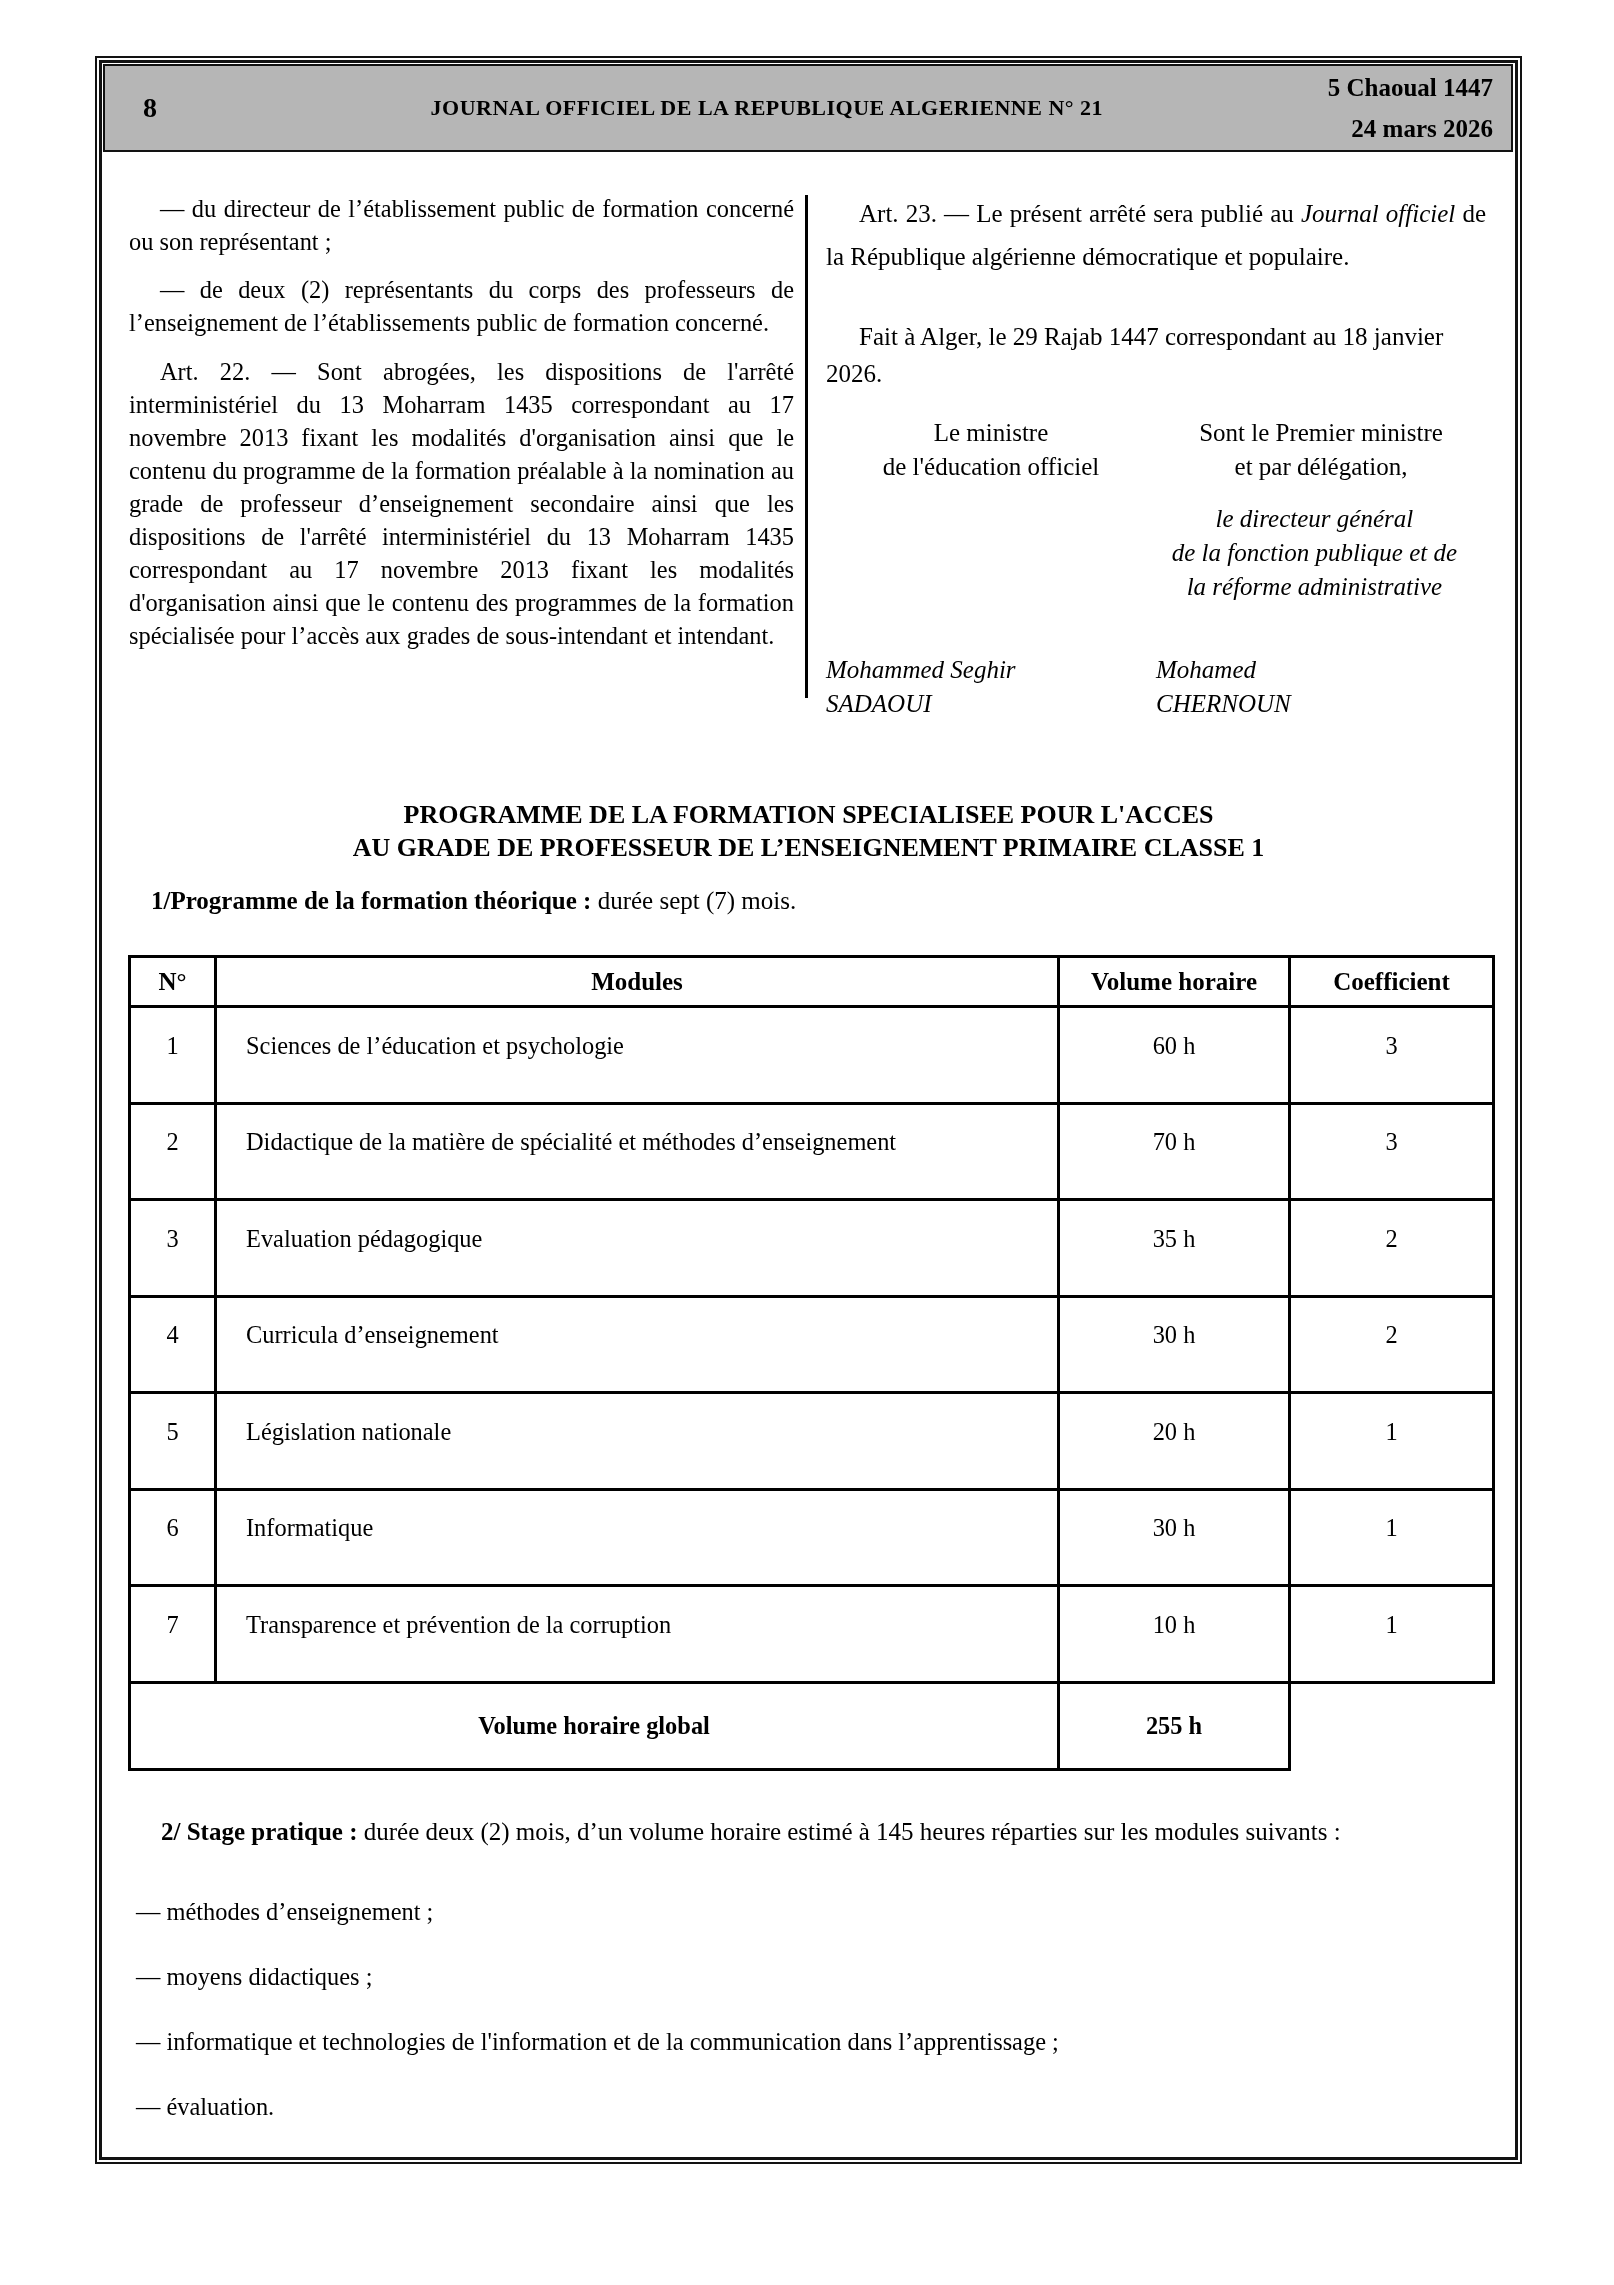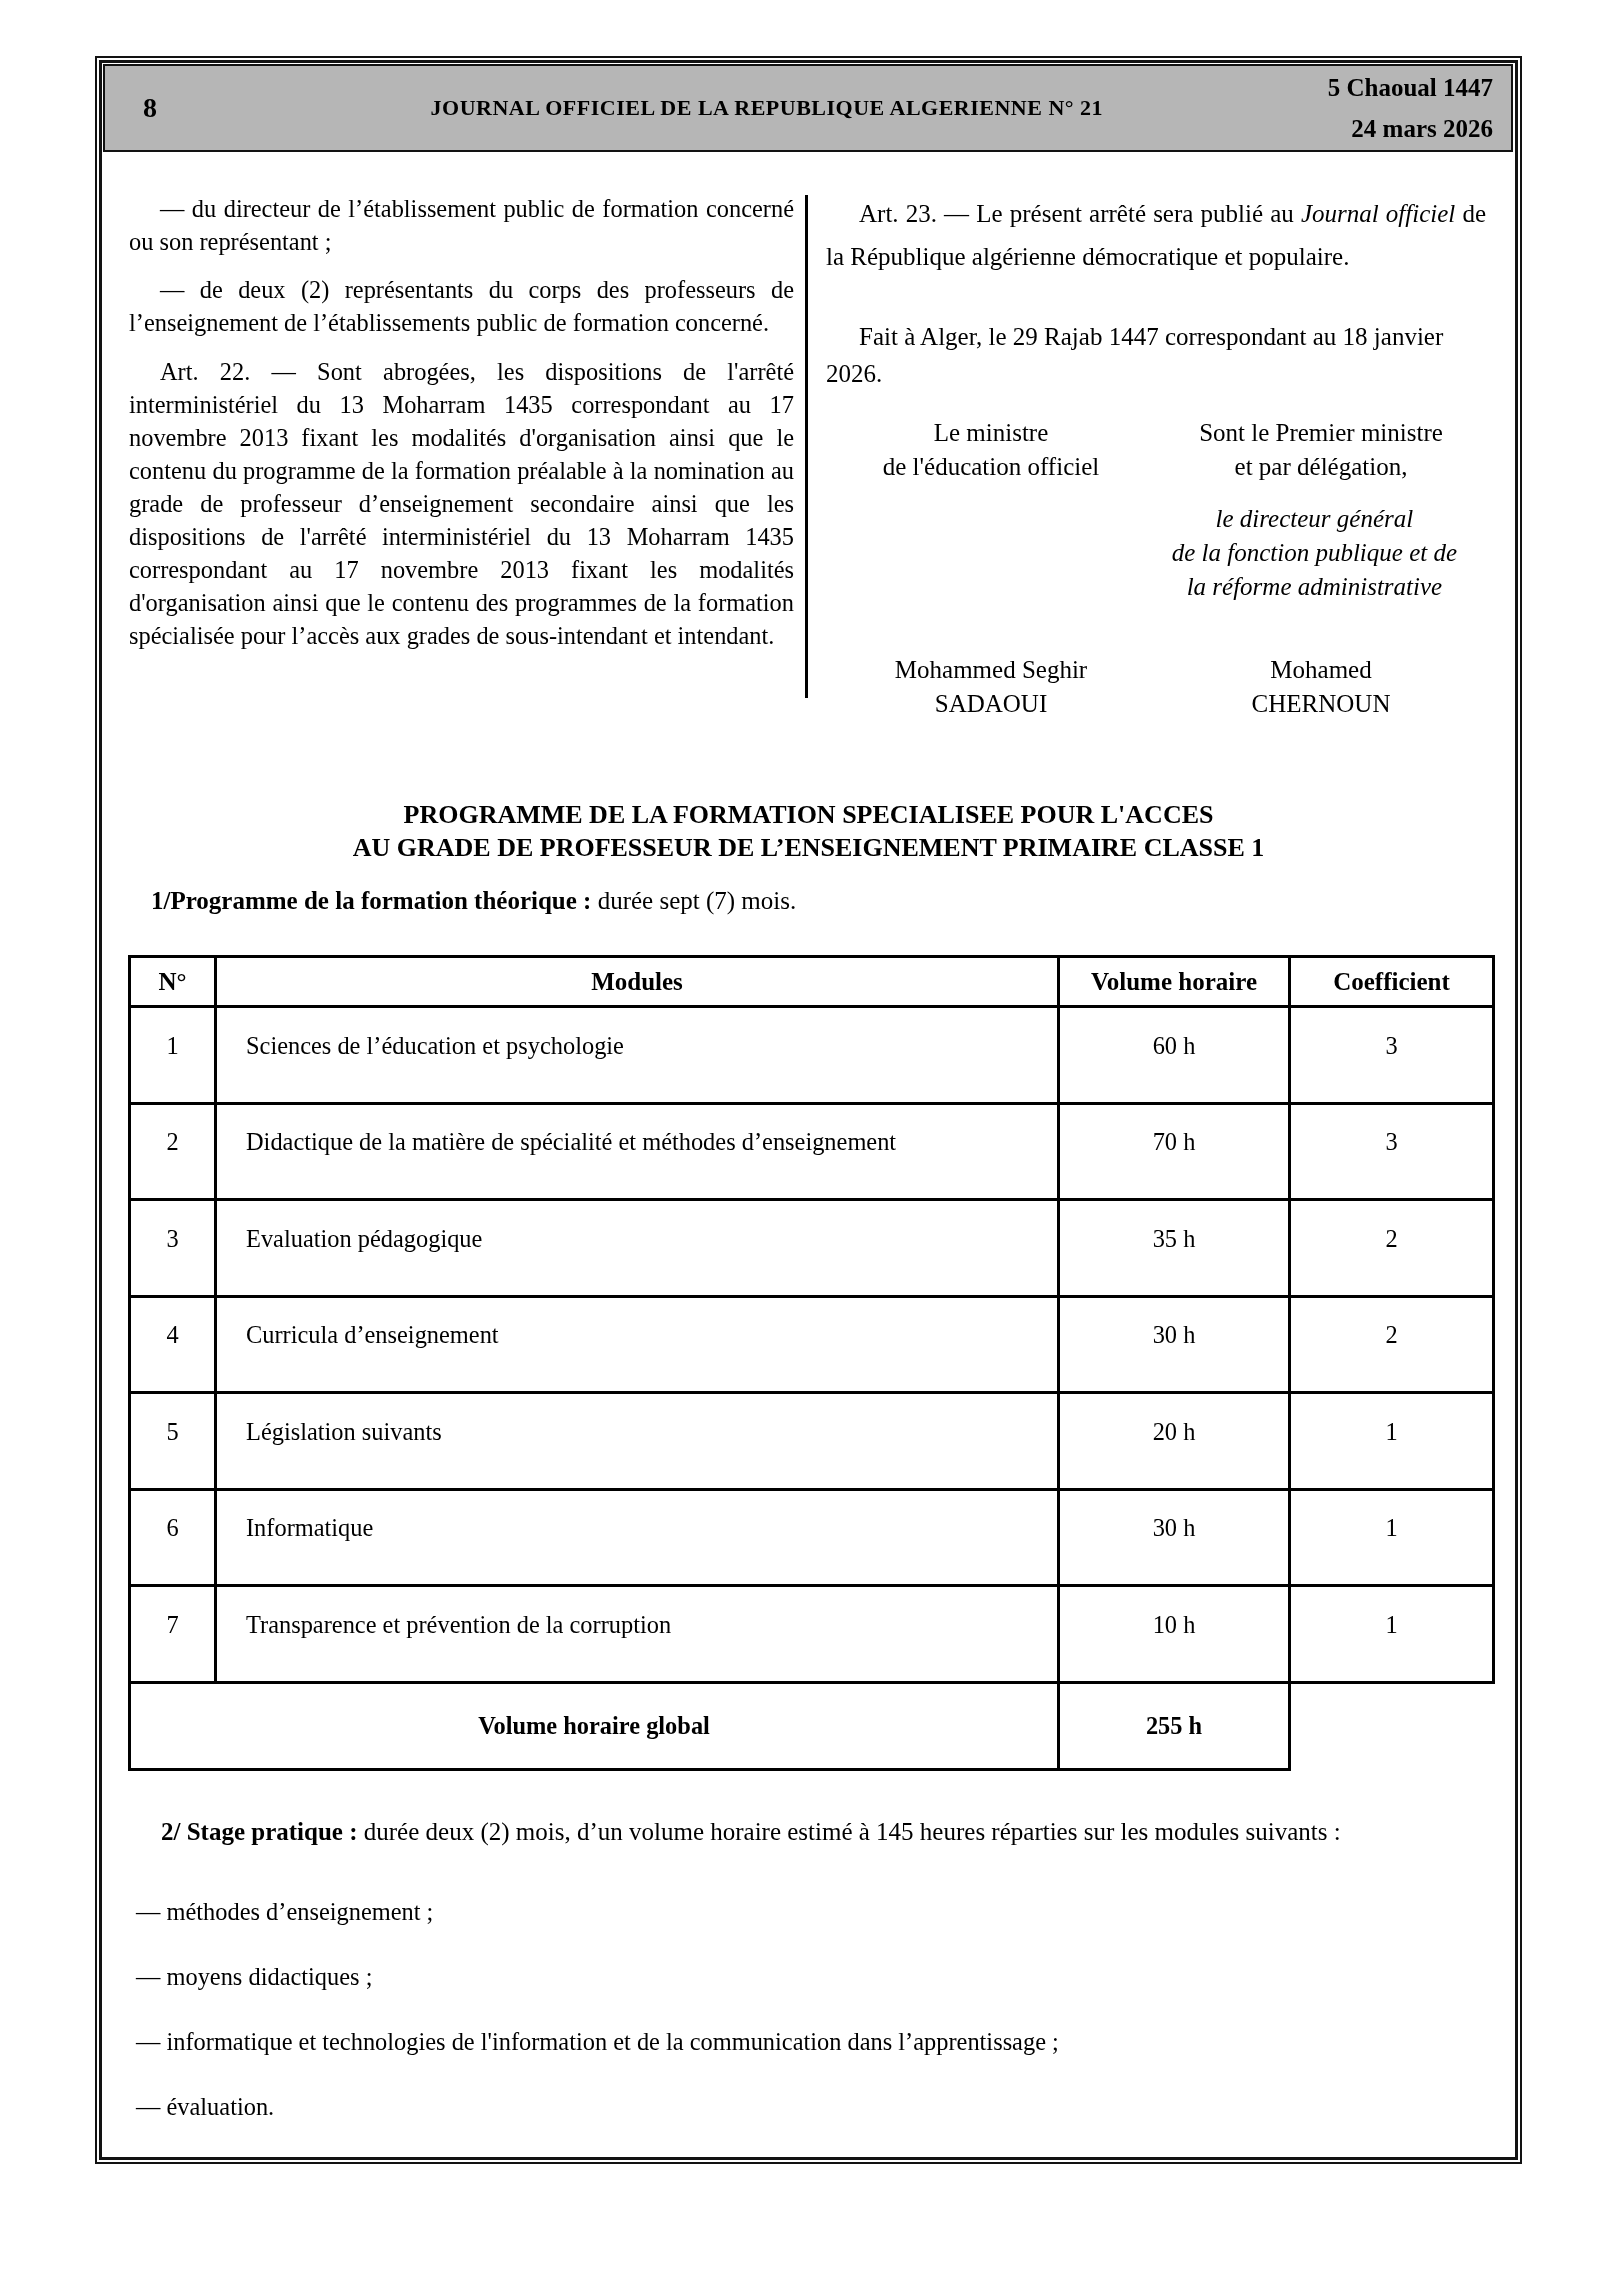--- a/index.html
+++ b/index.html
@@ -21,21 +21,21 @@
   .col-left{left:129px;top:192px;width:665px;font-size:24.4px;line-height:33px;text-align:justify;}
   .col-left p{margin:0 0 15.4px 0;text-indent:31px;}
   .divider{left:805px;top:195px;width:2.7px;height:503px;background:#000;}
   .col-right{left:826px;top:192px;width:660px;font-size:25px;}
   .col-right .p1{margin:0;line-height:43px;text-align:justify;text-indent:33px;}
   .col-right .p2{margin:40px 0 0 0;line-height:37px;text-indent:33px;}
   .sigrow{display:flex;margin-top:23.5px;}
   .sigcol{width:50%;text-align:center;line-height:34px;}
   .delegation{width:52%;margin-left:48%;text-align:center;font-style:italic;line-height:34px;margin-top:18px;}
   .namerow{display:flex;margin-top:49px;}
-  .namecol{width:50%;text-align:center;line-height:34px;}
+  .namecol{width:50%;text-align:left;line-height:34px;font-style:italic;}
   
   .annex-label{left:95px;top:742px;width:1427px;text-align:center;font-weight:bold;font-size:25px;}
   .annex-title{left:95px;top:798px;width:1427px;text-align:center;font-weight:bold;
                font-size:26px;line-height:33px;}
   .sec-head{left:151px;top:887px;width:1330px;font-size:25px;}
   .b{font-weight:bold;}
   
   .jtable{left:128px;top:955px;border-collapse:collapse;table-layout:fixed;
           font-size:24.4px;font-family:"Liberation Serif",serif;}
   .jtable col.c1{width:86px;}  .jtable col.c2{width:843px;}
@@ -150,21 +150,21 @@
         <td>2</td>
       </tr>
       <tr>
         <td>4</td>
         <td class="mod">Curricula d’enseignement</td>
         <td>30 h</td>
         <td>2</td>
       </tr>
       <tr>
         <td>5</td>
-        <td class="mod">Législation suivants</td>
+        <td class="mod">Législation nationale</td>
         <td>20 h</td>
         <td>1</td>
       </tr>
       <tr>
         <td>6</td>
         <td class="mod">Informatique</td>
         <td>30 h</td>
         <td>1</td>
       </tr>
       <tr>

